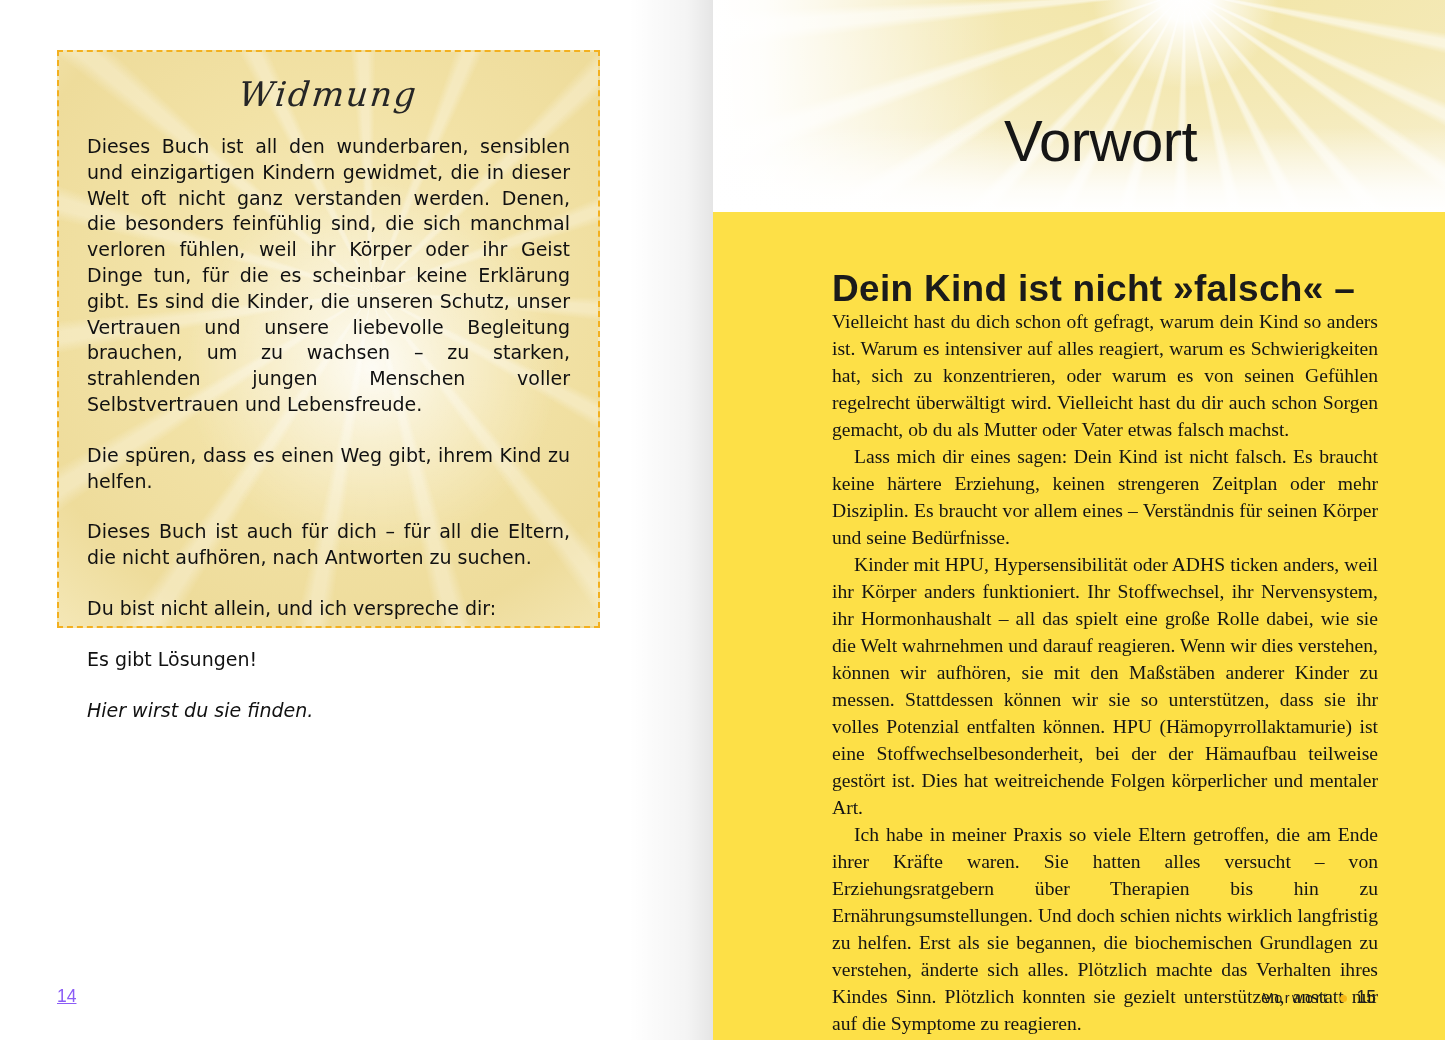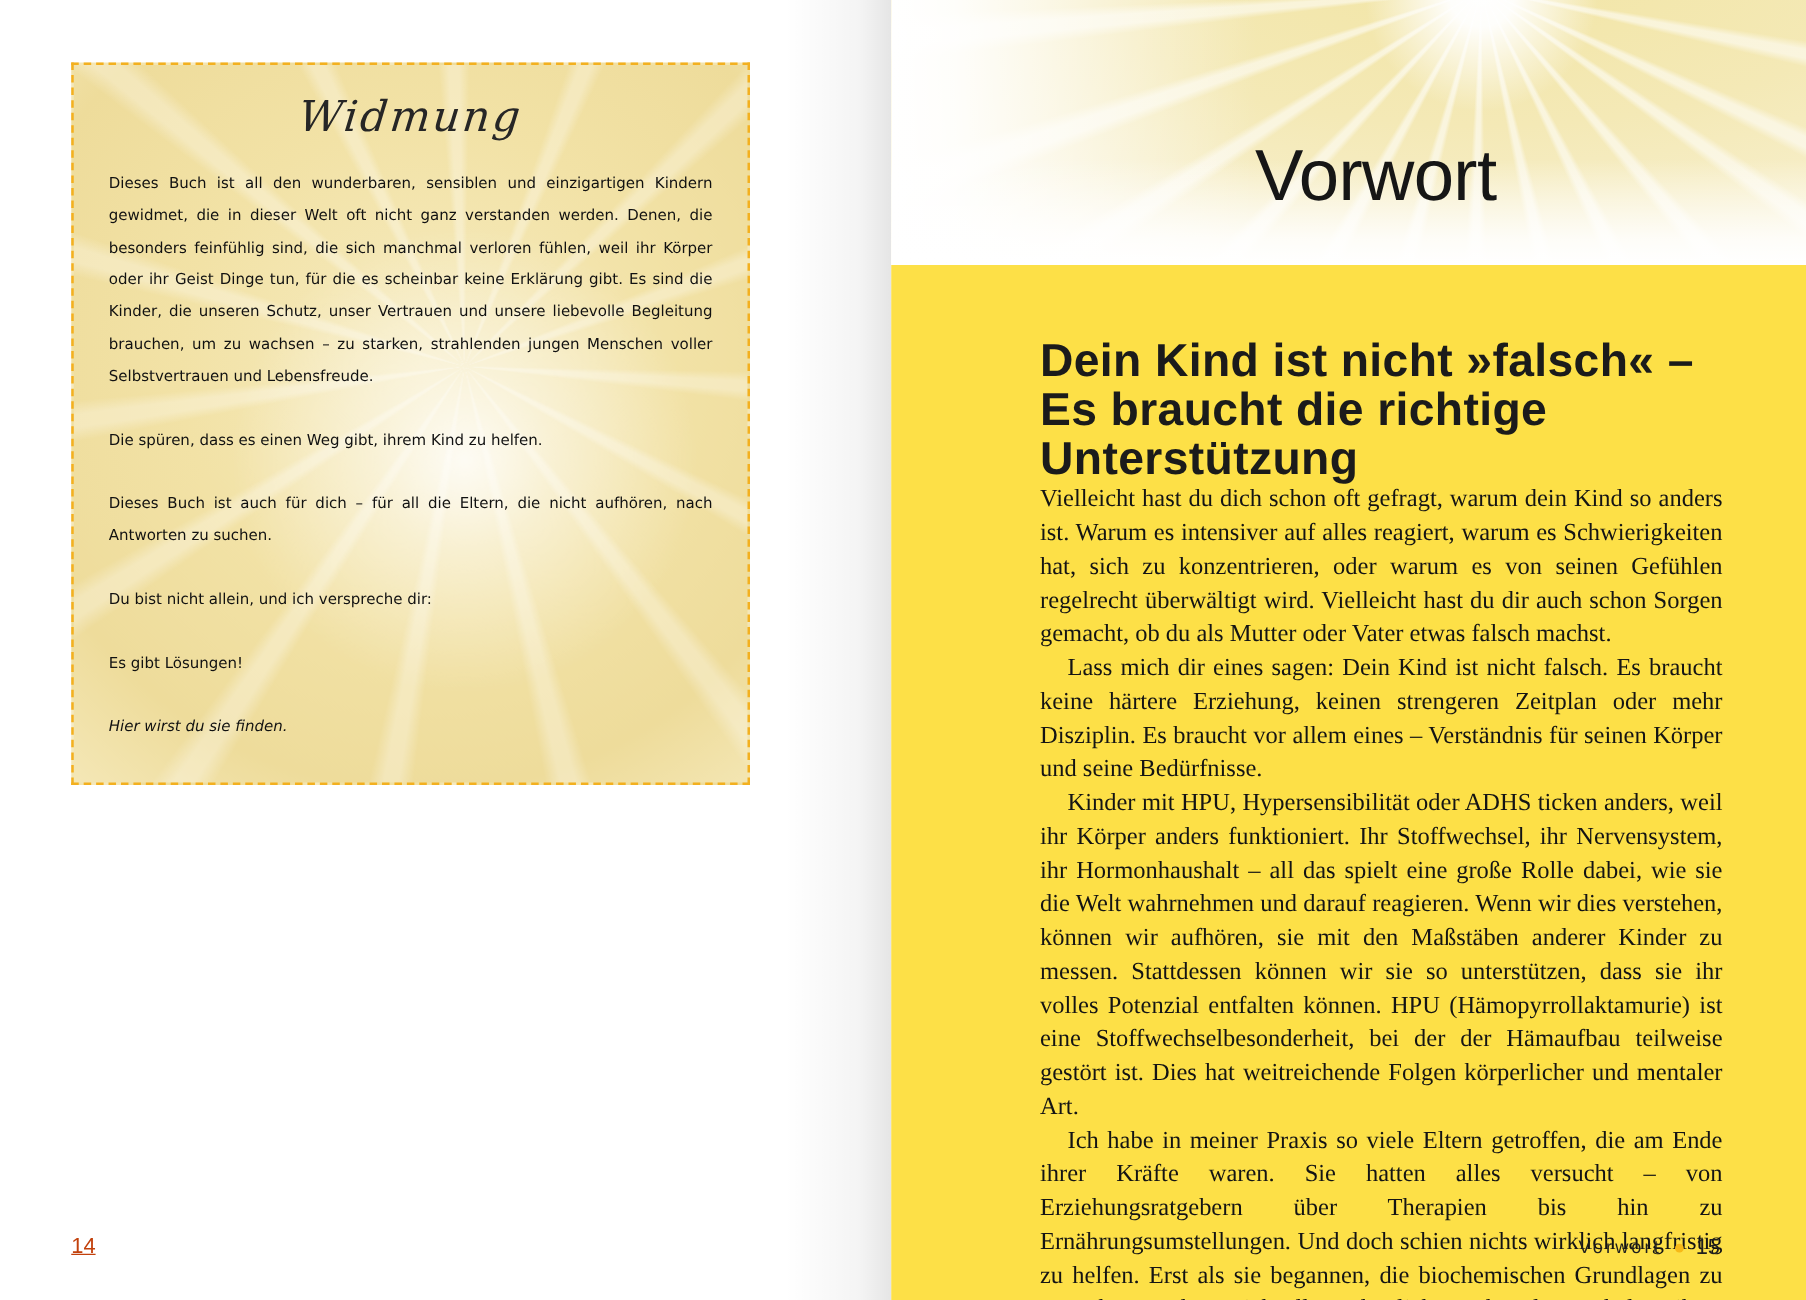--- a/index.html
+++ b/index.html
@@ -35,29 +35,29 @@
     text-align:center;
     font-family:"DejaVu Serif", serif;
     font-style:italic; font-weight:normal;
     font-size:34px; letter-spacing:2px; color:#262626;
     margin:6px 0 20px 0;
     transform:skewX(-6deg);
   }
 
   .ded-p {
     font-family:"DejaVu Sans", sans-serif;
-    font-size:12px; line-height:25.8px;
+    font-size:19px; line-height:25.8px;
     color:#111; text-align:justify;
     margin-bottom:25px;
   }
   .ded-p:last-child { margin-bottom:4px;font-style:italic; }
 
   .page-number-left {
     position:absolute; left:57px; top:986px;
-    font-size:17.5px; color:#c2410c;text-decoration:underline;
+    font-size:17.5px; color:#8b5cf6;text-decoration:underline;
   }
 
   
   .page-right { position:absolute; left:713px; top:0; width:732px; height:1040px; background:#fde047; }
 
   .chapter-header {
     position:absolute; left:0; top:0; width:732px; height:212px;
     background:
       linear-gradient(to bottom, rgba(255,255,255,0) 60%, rgba(255,255,255,0.85) 90%, #ffffff 100%),
       linear-gradient(to right, #ffffff 0%, rgba(255,255,255,0.92) 7%, rgba(255,255,255,0) 40%),
@@ -124,21 +124,20 @@
   <div class="spine-shadow"></div>
 
   <section class="page-right">
     <header class="chapter-header">
       <h1 class="chapter-title">Vorwort</h1>
     </header>
 
     <div class="content">
       <h3 class="section-heading">
         <span>Dein Kind ist nicht »falsch« –</span><br>
-        <span>Es braucht die richtige Unterstützung</span>
       </h3>
       <p class="body-p">Vielleicht hast du dich schon oft gefragt, warum dein Kind so anders ist. Warum es intensiver auf alles reagiert, warum es Schwierigkeiten hat, sich zu konzentrieren, oder warum es von seinen Gefühlen regelrecht überwältigt wird. Vielleicht hast du dir auch schon Sorgen gemacht, ob du als Mutter oder Vater etwas falsch machst.</p>
       <p class="body-p">Lass mich dir eines sagen: Dein Kind ist nicht falsch. Es braucht keine härtere Erziehung, keinen strengeren Zeitplan oder mehr Disziplin. Es braucht vor allem eines – Verständnis für seinen Körper und seine Bedürfnisse.</p>
       <p class="body-p">Kinder mit HPU, Hypersensibilität oder ADHS ticken anders, weil ihr Körper anders funktioniert. Ihr Stoffwechsel, ihr Nervensystem, ihr Hormonhaushalt – all das spielt eine große Rolle dabei, wie sie die Welt wahrnehmen und darauf reagieren. Wenn wir dies verstehen, können wir aufhören, sie mit den Maßstäben anderer Kinder zu messen. Stattdessen können wir sie so unterstützen, dass sie ihr volles Potenzial entfalten können. HPU (Hämopyrrollaktamurie) ist eine Stoffwechselbesonderheit, bei der der Hämaufbau teilweise gestört ist. Dies hat weitreichende Folgen körperlicher und mentaler Art.</p>
       <p class="body-p">Ich habe in meiner Praxis so viele Eltern getroffen, die am Ende ihrer Kräfte waren. Sie hatten alles versucht – von Erziehungsratgebern über Therapien bis hin zu Ernährungsumstellungen. Und doch schien nichts wirklich langfristig zu helfen. Erst als sie begannen, die biochemischen Grundlagen zu verstehen, änderte sich alles. Plötzlich machte das Verhalten ihres Kindes Sinn. Plötzlich konnten sie gezielt unterstützen, anstatt nur auf die Symptome zu reagieren.</p>
     </div>
 
     <footer class="footer-right">
       <span class="footer-label">Vorwort</span>
       <span class="footer-dot"></span>

